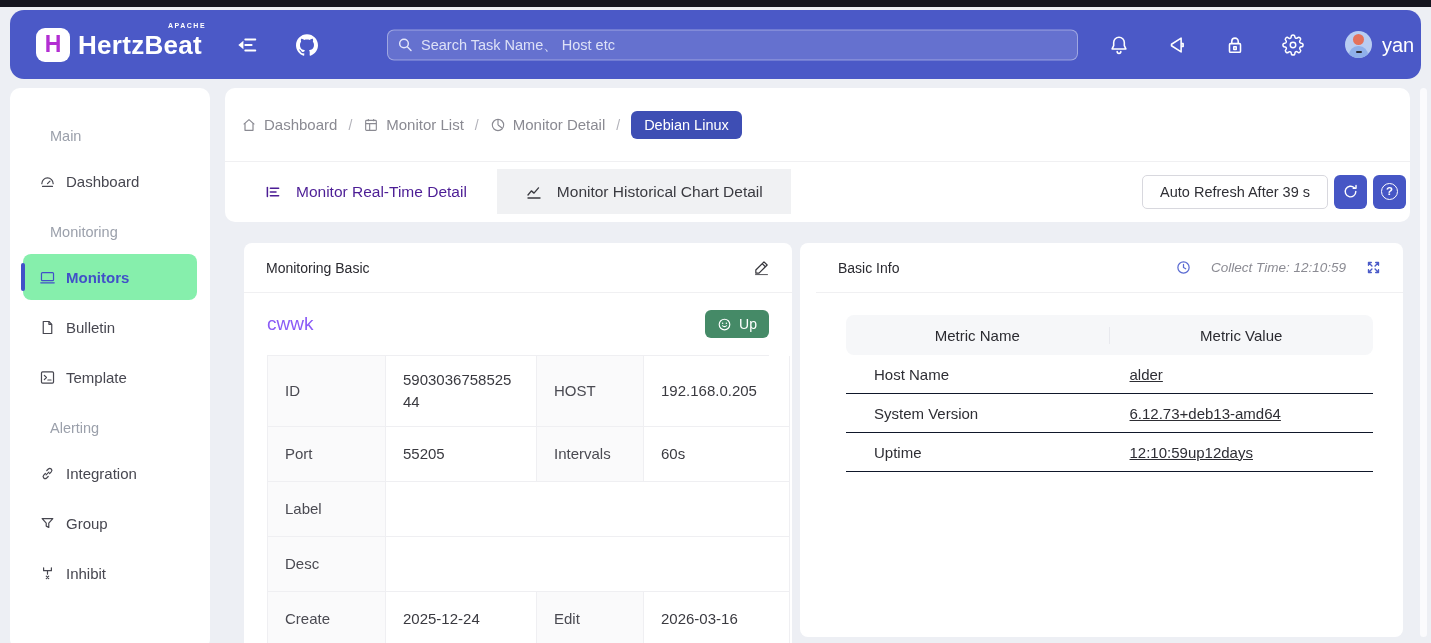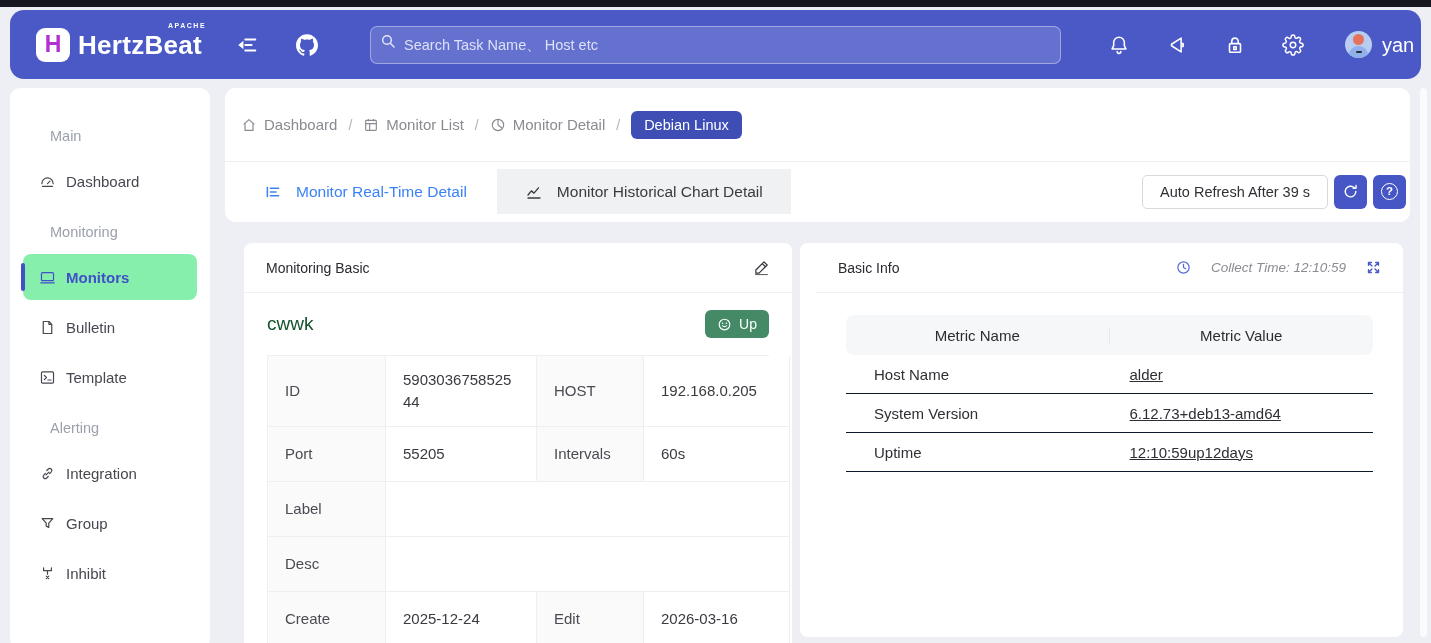--- a/index.html
+++ b/index.html
@@ -12,21 +12,21 @@
   
   .app-header { position:absolute; left:10px; top:10px; width:1411px; height:69px;
     background:#4b59c7; border-radius:14px; color:#fff; }
   .hdr-abs { position:absolute; top:50%; transform:translateY(-50%); display:flex; align-items:center; }
   .logo-tile { left:26px; width:34px; height:34px; background:#fff; border-radius:9px;
     justify-content:center; font-weight:bold; font-size:23px; color:#b32ed3; }
   .brand { left:68px; font-size:26px; font-weight:bold; letter-spacing:.3px; }
   .brand-badge { position:absolute; top:-8px; right:-4px; font-size:7px; font-weight:bold; letter-spacing:1.5px; }
   .hdr-icon { width:22px; height:22px; color:#fff; cursor:pointer; }
   .hdr-icon svg { width:100%; height:100%; }
-  .search-wrap { left:360px; width:691px; height:38px; }
+  .search-wrap { left:377px; width:691px; height:31px; }
   .search-input { width:100%; height:100%; background:rgba(255,255,255,.15); border:1px solid rgba(255,255,255,.38);
     border-radius:7px; color:#fff; font-size:14.5px; padding:0 12px 0 33px; outline:none; font-family:inherit; }
   .search-input::placeholder { color:#dde1f7; }
   .search-glyph { position:absolute; left:10px; top:7px; width:16px; height:16px; color:#e3e6fa; }
   .avatar { left:1335px; width:27px; height:27px; border-radius:50%; background:#b9cdf2; position:absolute;
     overflow:hidden; cursor:pointer; }
   .avatar .head { position:absolute; left:8px; top:3px; width:11px; height:11px; border-radius:50%; background:#e4725c; }
   .avatar .body { position:absolute; left:4px; top:15px; width:19px; height:12px; border-radius:9px 9px 0 0; background:#8fb0ea; }
   .avatar .mouth { position:absolute; left:11px; top:20px; width:6px; height:2px; border-radius:2px; background:#2b2b33; }
   .username { left:1372px; font-size:20px; }
@@ -48,21 +48,21 @@
   .breadcrumb-row { height:74px; display:flex; align-items:center; padding:0 16px; gap:11px;
     border-bottom:1px solid #f0f0f2; }
   .crumb { display:flex; align-items:center; gap:7px; color:#8a8a92; font-size:15px; cursor:pointer; }
   .crumb svg { width:16px; height:16px; }
   .crumb-sep { color:#b2b2ba; font-size:14px; }
   .crumb-badge { background:#3e4eb4; color:#fff; border-radius:6px; padding:6px 13px; font-size:14.5px; }
   .toolbar-row { height:59px; display:flex; align-items:center; justify-content:space-between; padding:0 4px 0 11px; }
   .tabs { display:flex; gap:2px; }
   .tab { height:45px; display:flex; align-items:center; gap:14px; padding:0 28px; font-size:15.5px; cursor:pointer; }
   .tab svg { width:18px; height:18px; }
-  .tab.active { background:#fff; color:#3b82f6; }
+  .tab.active { background:#fff; color:#4c1d95; }
   .tab.inactive { background:#f0f1f3; color:#3a3a40; }
   .refresh-cluster { display:flex; align-items:flex-start; gap:6px; }
   .refresh-label-btn { height:34px; padding:0 17px; background:#fff; border:1px solid #d8d8de; border-radius:5px;
     font-size:14.5px; color:#2f2f35; display:flex; align-items:center; cursor:pointer; font-family:inherit; }
   .icon-btn { width:33px; height:34px; background:#4656c5; border:none; border-radius:6px; color:#fff;
     display:flex; align-items:center; justify-content:center; cursor:pointer; }
   .icon-btn svg { width:17px; height:17px; }
   .q-circle { width:17px; height:17px; border:1.5px solid #fff; border-radius:50%; font-size:11.5px; line-height:14px;
     text-align:center; font-weight:bold; }
 
@@ -70,21 +70,21 @@
   .card { position:absolute; background:#fff; border-radius:8px; }
   .card-header { height:50px; display:flex; align-items:center; justify-content:space-between;
     padding:0 22px; border-bottom:1px solid #f0f0f2; }
   .card-title { font-size:14px; color:#2a2a30; }
   .edit-btn { width:17px; height:17px; color:#36363c; cursor:pointer; }
   .edit-btn svg { width:100%; height:100%; }
 
   .card-basic { left:244px; top:243px; width:548px; height:412px; }
   .mb-body { padding:17px 23px; }
   .name-row { display:flex; align-items:center; justify-content:space-between; }
-  .monitor-name { font-size:19px; color:#14532d; font-weight:500; }
+  .monitor-name { font-size:19px; color:#8b5cf6; font-weight:500; }
   .up-badge { background:#458a67; color:#fff; border-radius:6px; padding:6px 12px; font-size:14px;
     display:flex; align-items:center; gap:7px; }
   .up-badge svg { width:15px; height:15px; }
   .mb-table { margin-top:17px; display:grid; grid-template-columns:118px 151px 107px 146px;
     grid-template-rows:71px 55px 55px 55px 55px; border-top:1px solid #efeff2; border-left:1px solid #efeff2;
     font-size:15px; }
   .mb-cell { border-right:1px solid #efeff2; border-bottom:1px solid #efeff2; display:flex; align-items:center;
     padding:0 17px; color:#3a3a40; background:#fff; line-height:1.5; word-break:break-all; }
   .mb-key { background:#fafafb; color:#4a4a52; }
   .mb-span { grid-column:2 / 5; }

